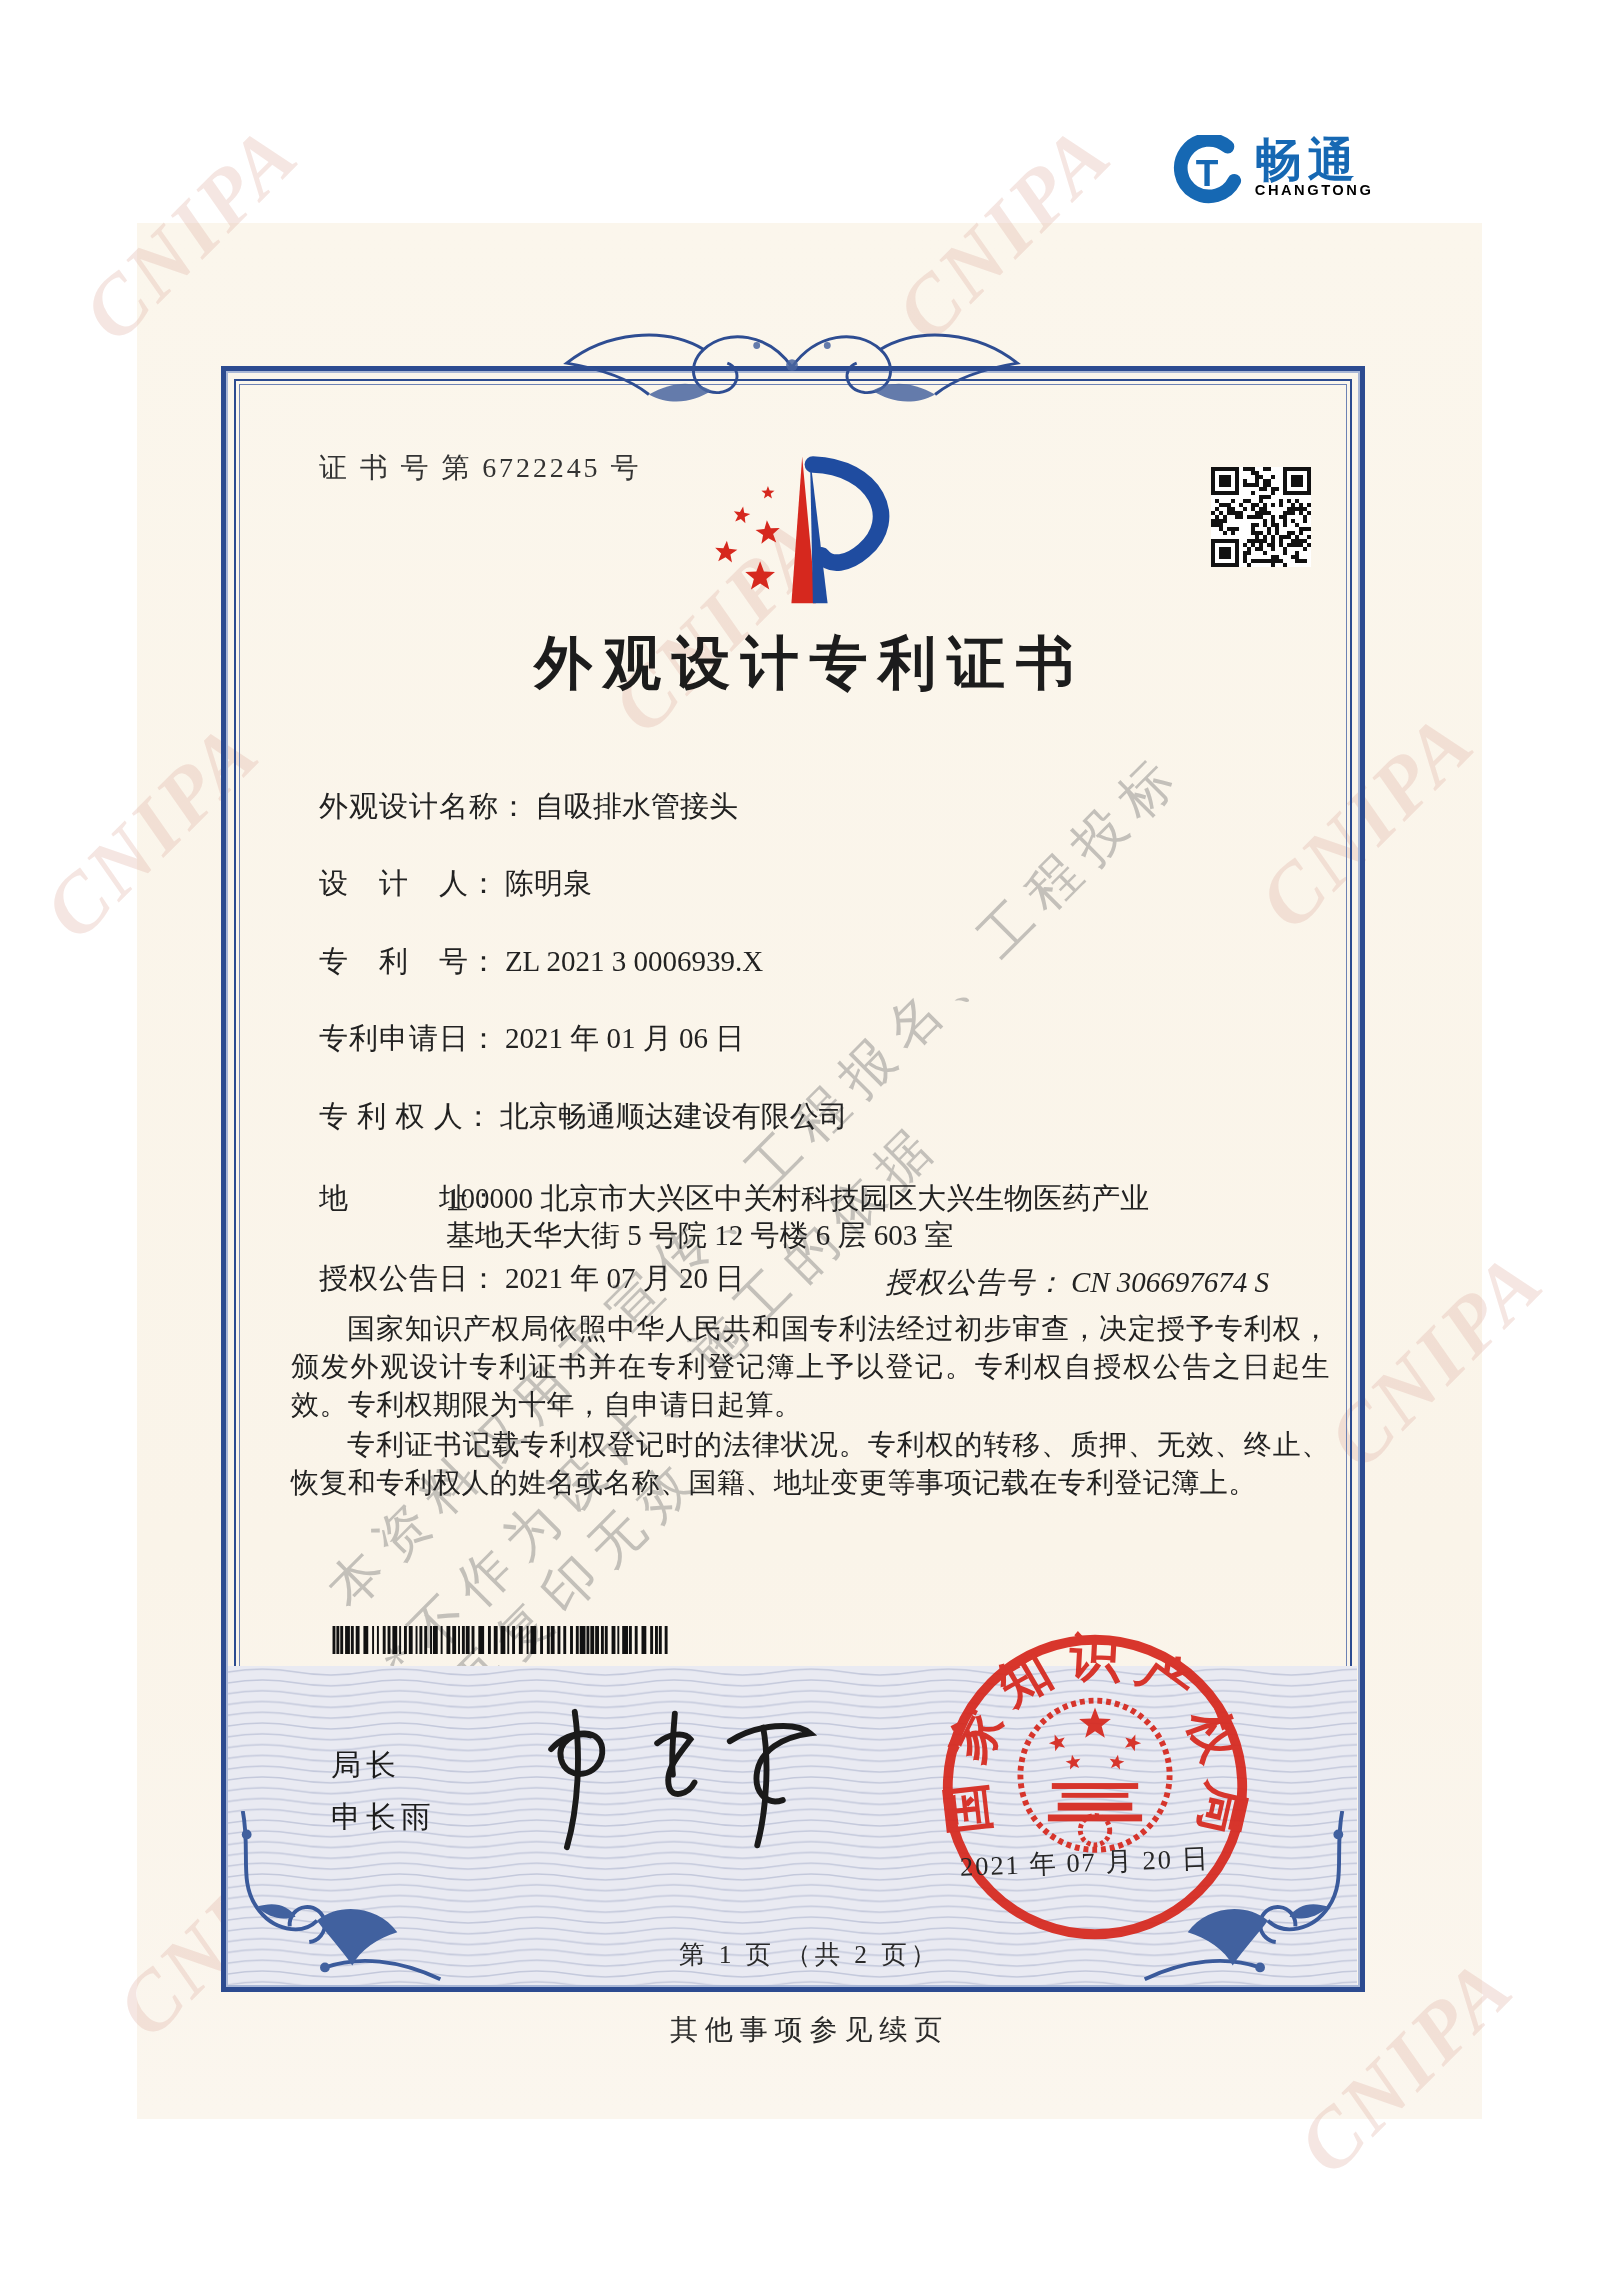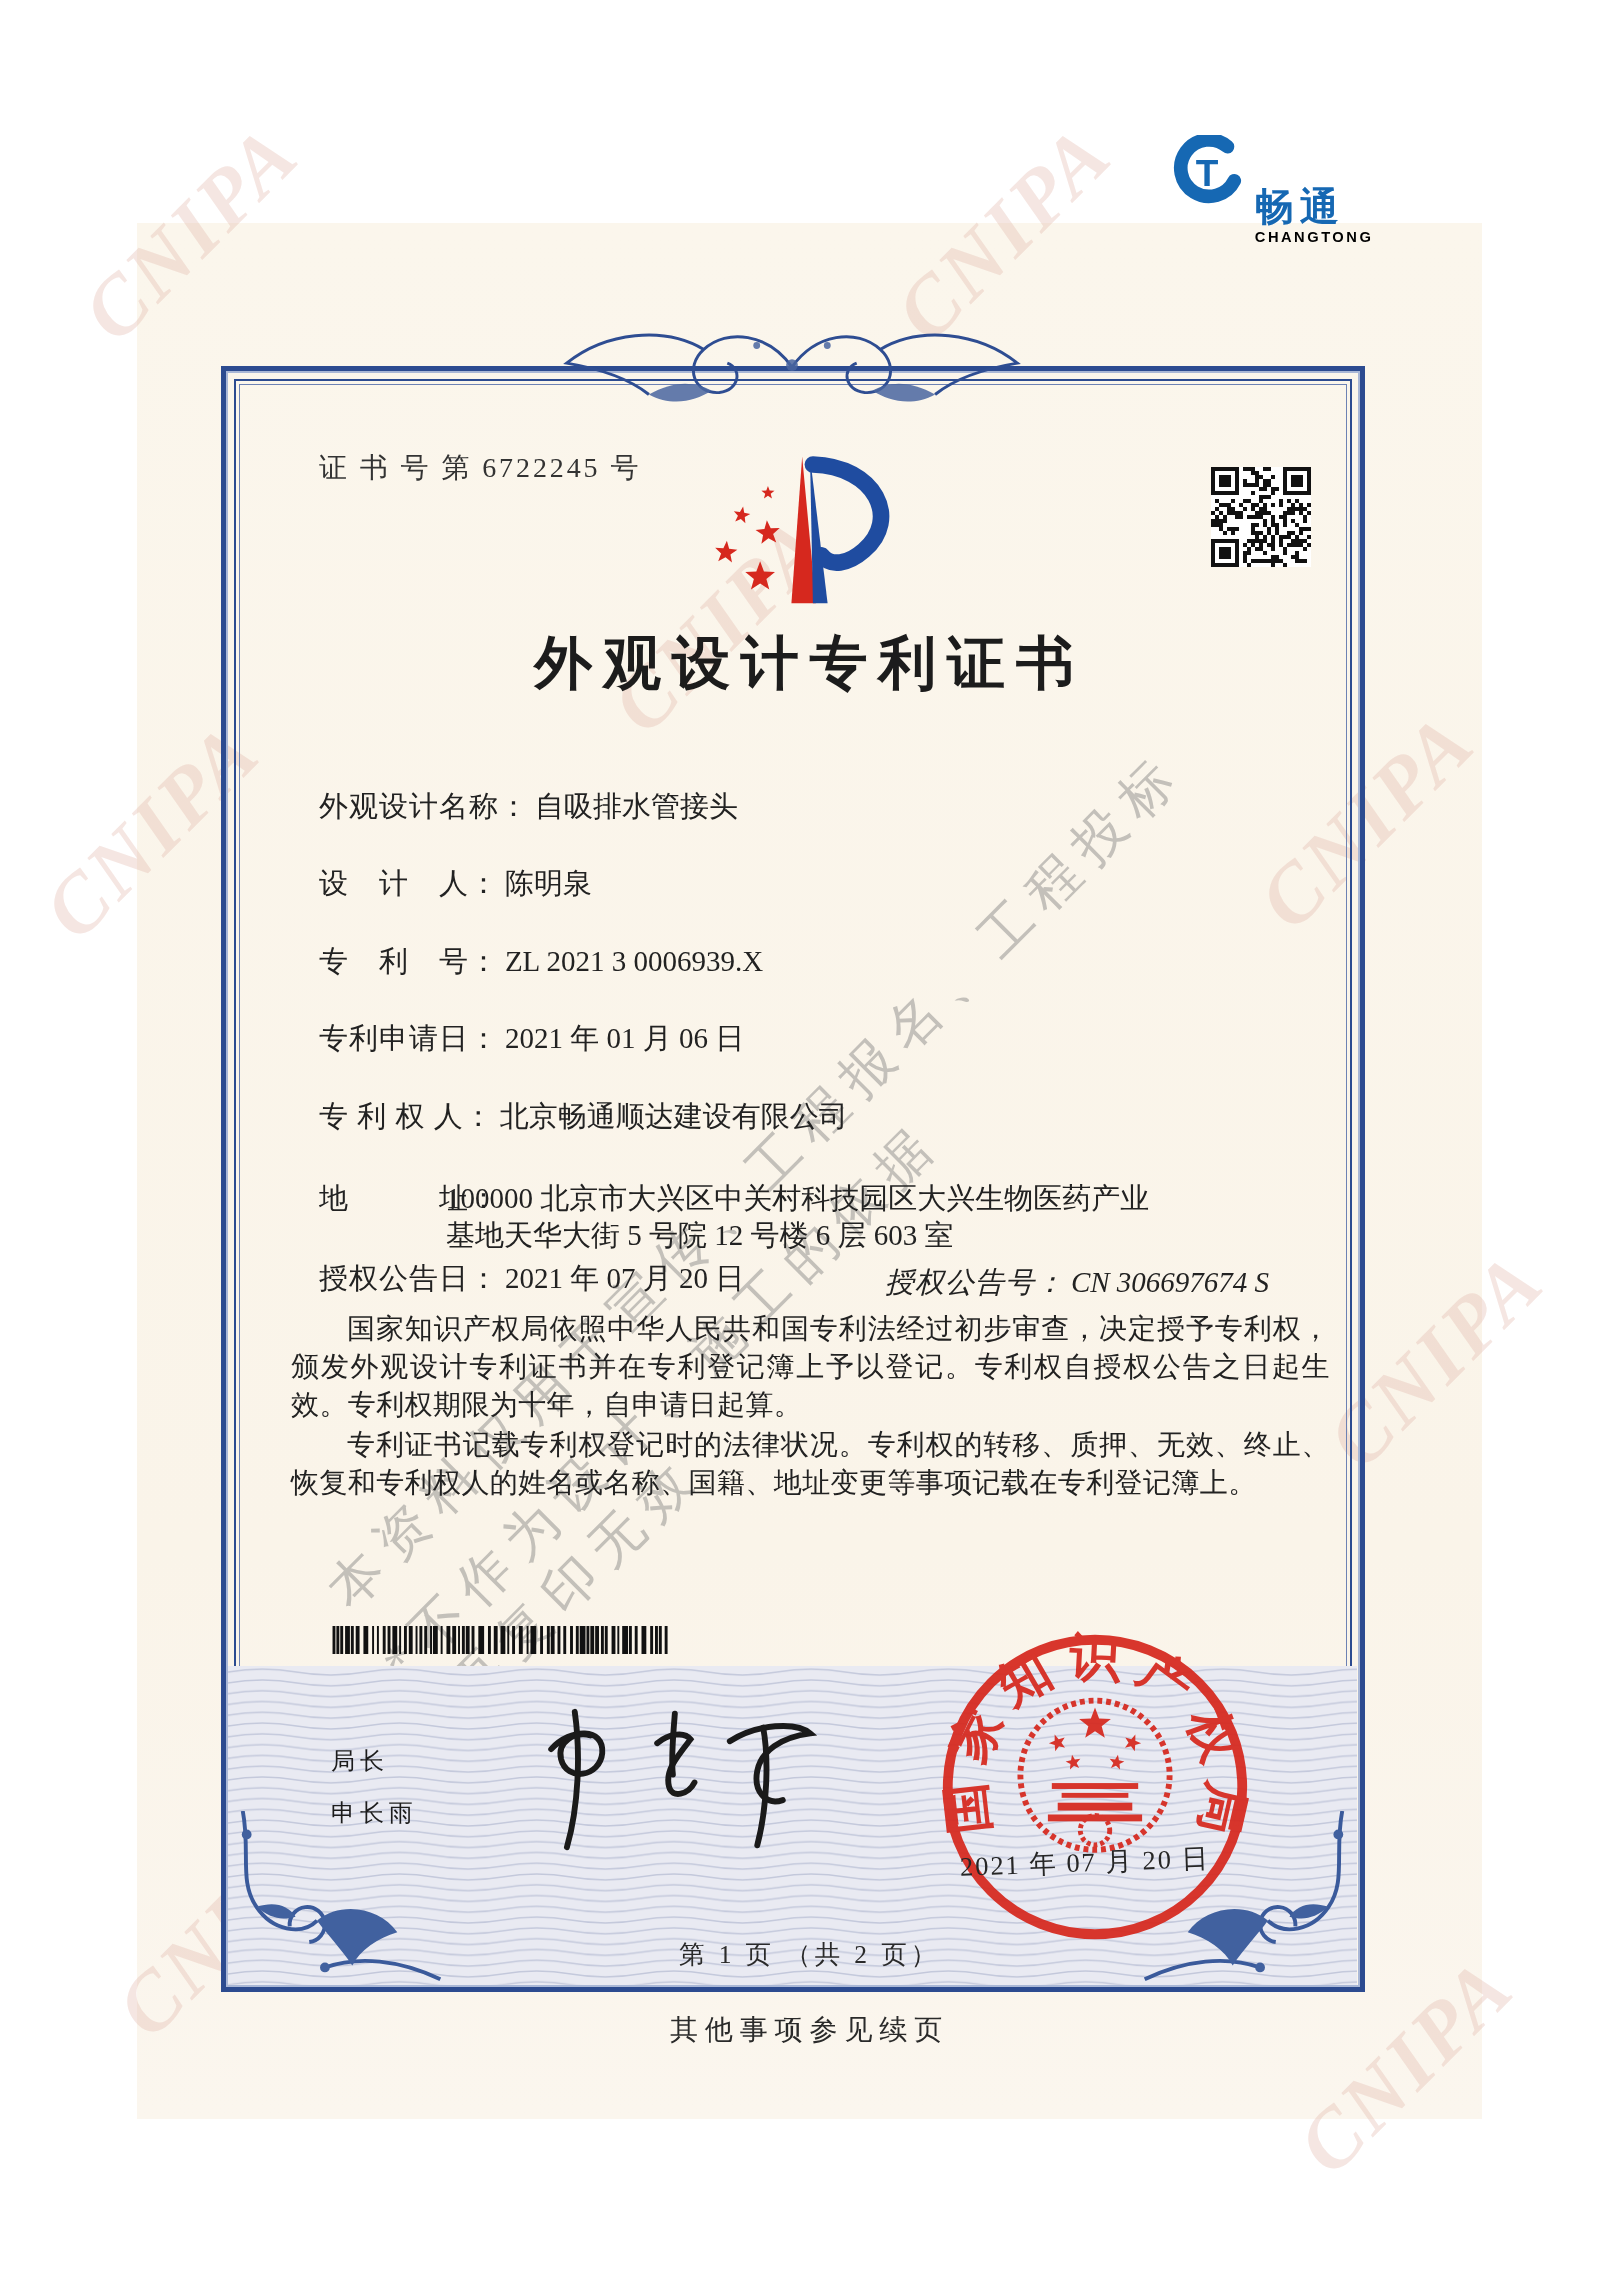--- a/index.html
+++ b/index.html
@@ -8,22 +8,22 @@
   .abs{position:absolute;}
 
   
   .paper{left:137px;top:223px;width:1345px;height:1896px;
          background:linear-gradient(180deg,#fbf6ec 0%,#faf4e9 70%,#fbf6ee 100%);}
 
   
   .brand{left:1169px;top:135px;width:206px;height:78px;display:flex;align-items:flex-start;}
   .brand-mark{width:76px;height:76px;flex:0 0 auto;}
   .brand-text{margin-left:9.8px;padding-top:3.9px;}
-  .brand-cn{font-family:"Liberation Sans","DejaVu Sans",sans-serif;font-size:39px;line-height:41px;
-            color:#1668b3;letter-spacing:5.9px;font-weight:600;margin-top:47px;}
+  .brand-cn{font-family:"Liberation Sans","DejaVu Sans",sans-serif;font-size:47px;line-height:41px;
+            color:#1668b3;letter-spacing:5.9px;font-weight:600;}
   .brand-en{font-family:"Liberation Sans","DejaVu Sans",sans-serif;font-size:14.7px;font-weight:700;
             color:#000000;letter-spacing:2.5px;margin-top:2px;}
 
   
   .wm-cnipa{font-family:"Liberation Serif",serif;font-style:italic;font-weight:700;
             font-size:82px;color:rgba(224,178,166,0.33);transform:rotate(-45deg);
             letter-spacing:3.9px;white-space:nowrap;pointer-events:none;}
   .wm-gray{font-family:"Liberation Serif",serif;font-size:53px;color:rgba(120,120,120,0.42);
            letter-spacing:12.7px;white-space:nowrap;transform:rotate(-45deg);
            transform-origin:0 50%;pointer-events:none;}
@@ -43,21 +43,21 @@
   .title{left:137px;top:625px;width:1345px;text-align:center;font-size:58px;font-weight:700;
          color:#1c1c1c;letter-spacing:10.8px;}
   .field{font-size:29px;color:#222;left:319px;white-space:nowrap;}
   .field .lbl{letter-spacing:1px;}
   .field .val{margin-left:5.9px;}
   .addr-val{left:446px;font-size:29px;color:#222;white-space:nowrap;}
   .grant-right{left:885px;}
   .para{left:291px;width:1039px;font-size:28px;line-height:38px;color:#222;
         text-align:justify;text-indent:2em;letter-spacing:0.4px;}
   .director{left:331px;font-family:"Liberation Sans","DejaVu Sans",sans-serif;
-            font-size:24px;letter-spacing:4.9px;color:#1c1c1c;font-weight:500;}
+            font-size:30px;letter-spacing:4.9px;color:#1c1c1c;font-weight:500;}
   .pagenum{left:137px;top:1937px;width:1345px;text-align:center;font-size:25.5px;
            letter-spacing:3.9px;color:#2a2a2a;}
   .footer-note{left:137px;top:2011px;width:1345px;text-align:center;font-size:28px;
                letter-spacing:6.9px;color:#2a2a2a;}
 </style>
 </head>
 <body>
 
 <div class="abs paper"></div>
 

